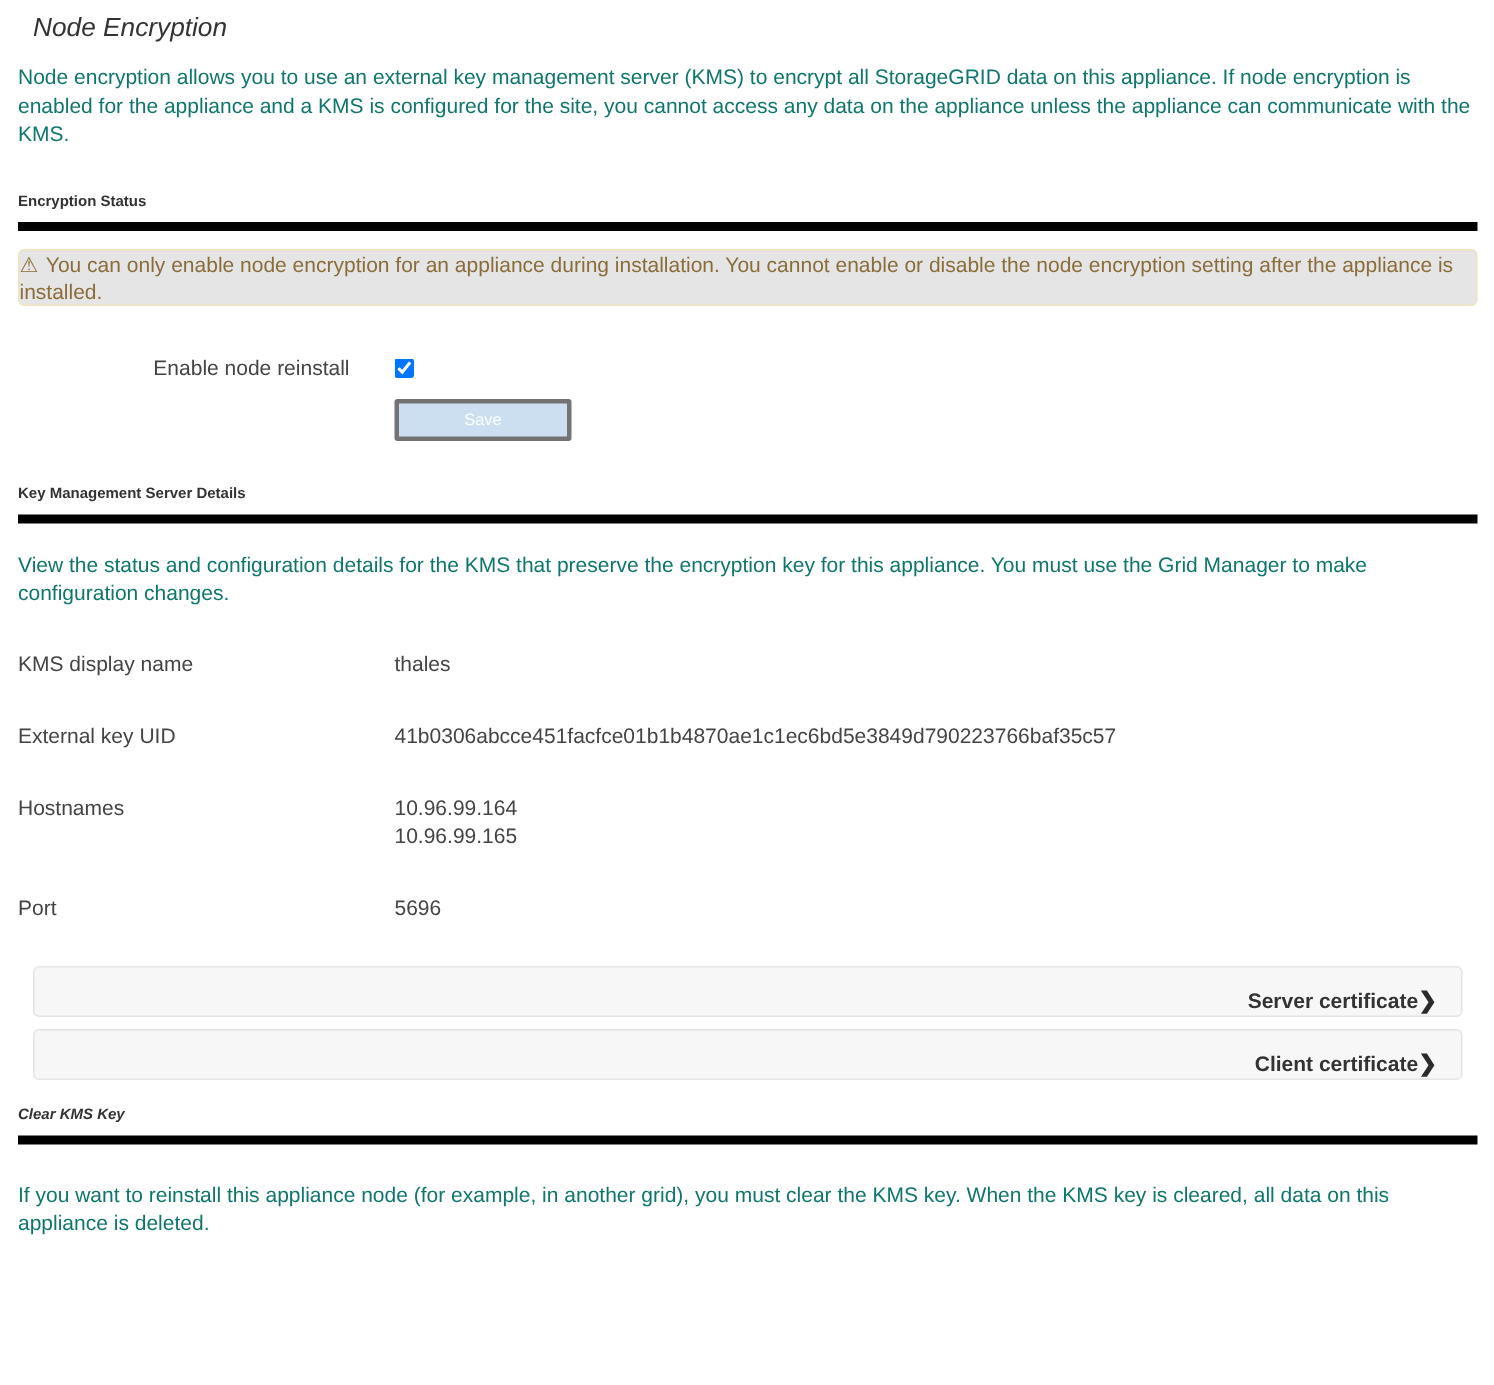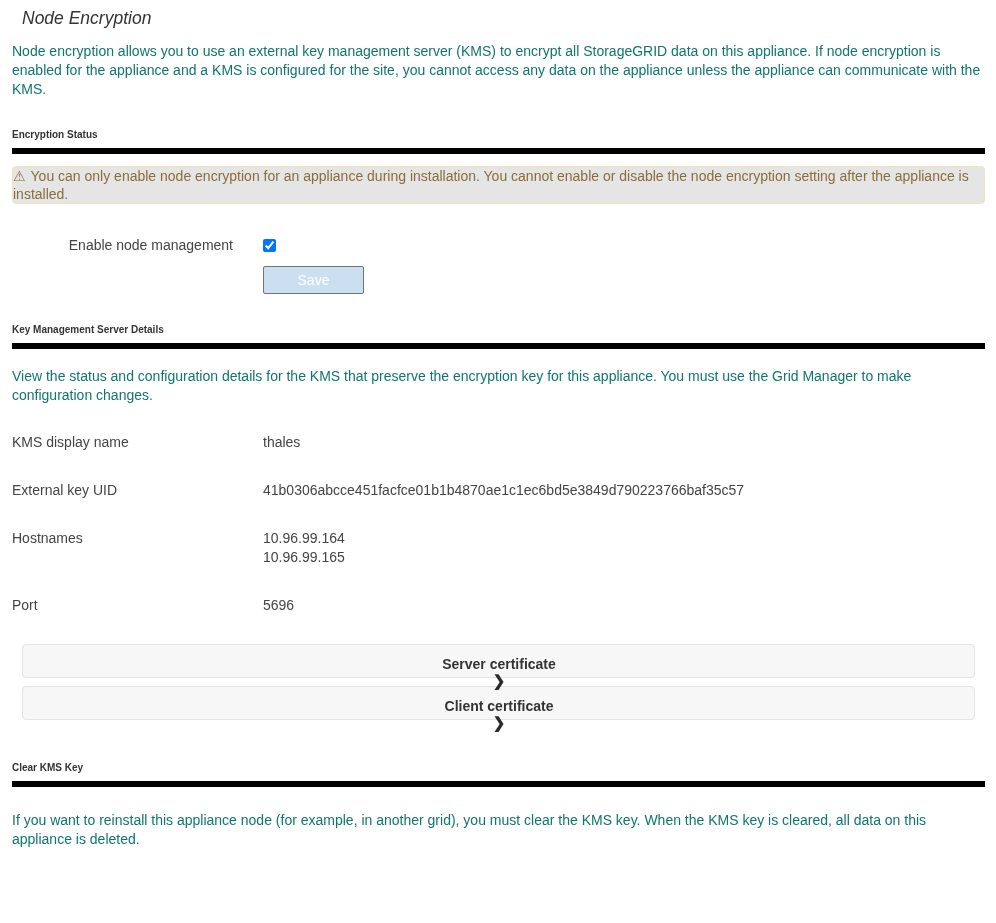--- a/index.html
+++ b/index.html
@@ -52,81 +52,80 @@
   .flabel {
     width: 221px;
     text-align: right;
     margin-right: 30px;
     color: #444;
   }
   .checkbox { margin: 0; width: 13px; height: 13px; }
 
   .save-btn {
     margin-left: 251px;
-    width: 101px;
+    width: 118px;
     height: 28px;
     background: #ccdff0;
-    border: 1px solid #737373;
+    border: 3px solid #737373;
     border-radius: 2px;
     color: #ffffff;
-    font-size: 14px;
+    font-size: 11px;
     font-family: "Liberation Sans", sans-serif;
     cursor: default;
   }
 
   .section-desc { margin-top: 18px; }
 
   .details { margin-top: 28px; }
   .detail-row { display: flex; margin-bottom: 29px; line-height: 19px; }
   .dlabel {
     width: 221px;
     text-align: left;
     margin-right: 30px;
     color: #444;
     flex: none;
   }
   .dvalue { color: #444; word-break: break-all; }
 
   .accordions { margin-top: 4px; }
   .accordion {
     display: flex;
-    justify-content: flex-start;
+    justify-content: flex-end;
     align-items: center;
     margin: 0 10px 8px 10px;
     background: #f7f7f7;
     border: 1px solid #e4e4e4;
     border-radius: 4px;
     padding: 11px 16px 0 17px;
     height: 34px;
     cursor: pointer;
-    flex-direction: column;
   }
   .acc-label { font-weight: 700; color: #333; font-size: 14px; }
   .chevron { font-weight: 700; color: #2b2b2b; font-size: 15px; }
 
-  .heading-clear { margin-top: 42px; }
+  .heading-clear { margin-top: 18px; font-style: italic; }
   .para-clear { margin-top: 24px; }
 </style>
 </head>
 <body>
 
 <div class="page">
 
   <h1 class="page-title">Node Encryption</h1>
 
   <p class="intro">Node encryption allows you to use an external key management server (KMS) to encrypt all StorageGRID data on this appliance. If node encryption is enabled for the appliance and a KMS is configured for the site, you cannot access any data on the appliance unless the appliance can communicate with the KMS.</p>
 
   <h2 class="section-heading">Encryption Status</h2>
 
   <div class="alert">
     <span class="warn-icon">⚠</span><span>You can only enable node encryption for an appliance during installation. You cannot enable or disable the node encryption setting after the appliance is installed.</span>
   </div>
 
   <div class="form-row row-enable">
-    <label class="flabel">Enable node management</label>
+    <label class="flabel">Enable node reinstall</label>
     <input type="checkbox" class="checkbox" checked="true" style="">
   </div>
 
   <div class="form-row row-save">
     <button class="save-btn">Save</button>
   </div>
 
   <h2 class="section-heading">Key Management Server Details</h2>
 
   <p class="para section-desc">View the status and configuration details for the KMS that preserve the encryption key for this appliance. You must use the Grid Manager to make configuration changes.</p>

